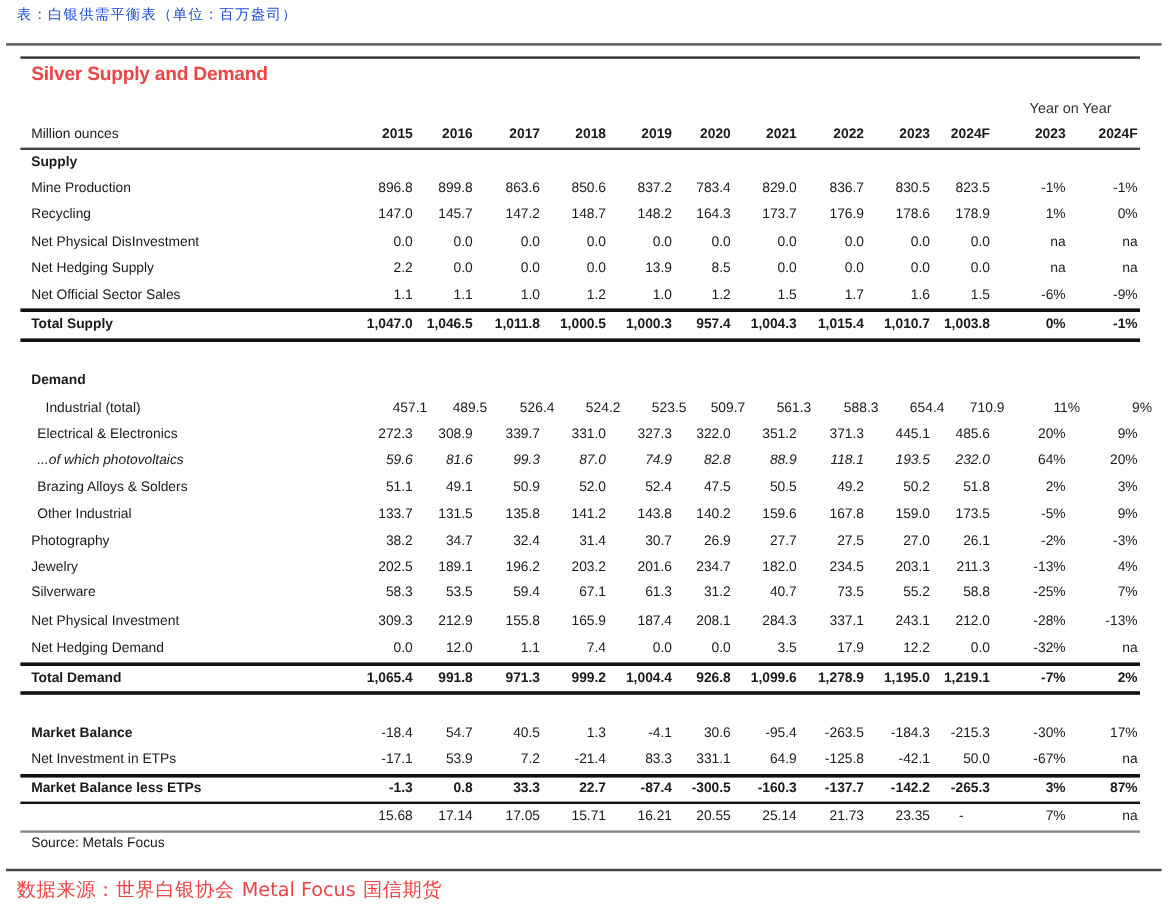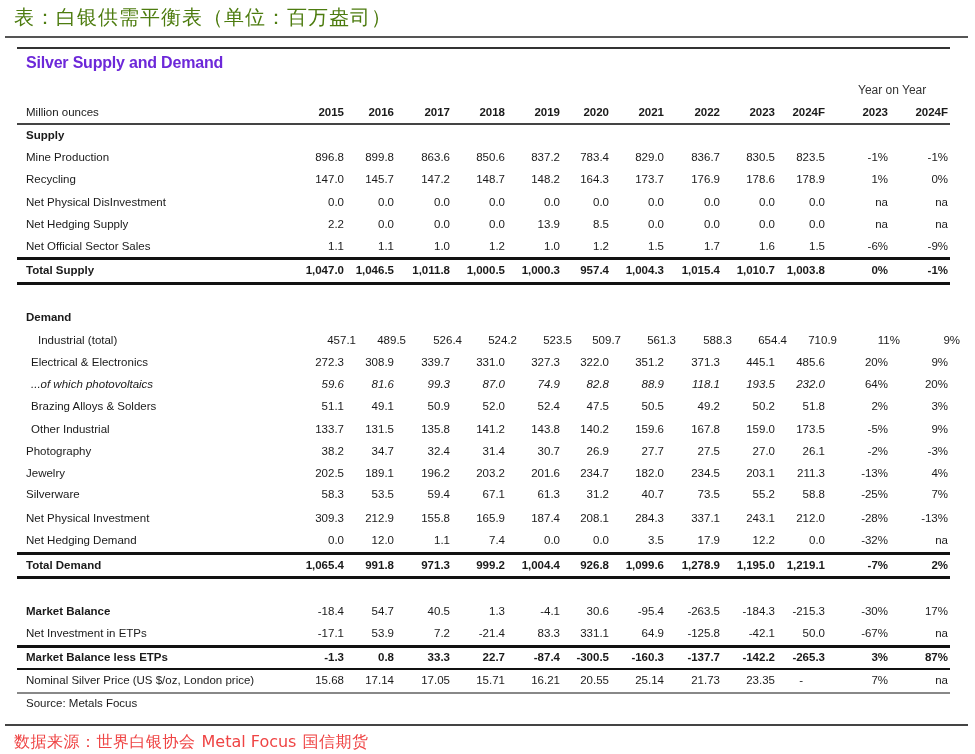--- a/index.html
+++ b/index.html
@@ -1,23 +1,23 @@
 <!DOCTYPE html>
 <html><head>
 <meta charset="utf-8">
 <style>
   html, body { margin:0; padding:0; background:#ffffff; }
   body { width:975px; height:754px; position:relative; overflow:hidden; color:#1a1a1a;
          font-family:"Liberation Sans", "DejaVu Sans", sans-serif; }
   .caption { position:absolute; left:14px; top:4px; font-family:"DejaVu Serif", "Liberation Serif", serif;
-             font-size:20px; letter-spacing:1px; color:#4d7c0f; white-space:nowrap; }
+             font-size:12px; letter-spacing:1px; color:#1d4ed8; white-space:nowrap; }
   .hline { position:absolute; background:#333; }
   .outer-top { left:5px; width:963px; top:36px; height:1.5px; background:#555; }
   .outer-bottom { left:5px; width:963px; top:724px; height:1.5px; background:#444; }
-  .table-title { position:absolute; left:26px; top:54px; font-size:16px; font-weight:bold; color:#6d28d9; letter-spacing:-0.2px; }
+  .table-title { position:absolute; left:26px; top:54px; font-size:16px; font-weight:bold; color:#ef4444; letter-spacing:-0.2px; }
   .yoy-label { position:absolute; left:858px; top:83px; font-size:12px; color:#333; }
   .row { position:absolute; left:0; width:975px; height:20px; font-size:11.5px; line-height:20px; }
   .row .label { position:absolute; left:26px; white-space:nowrap; }
   .row .label.indent { left:31px; }
   .row .cell { position:absolute; text-align:right; width:60px; white-space:nowrap; }
   .bold { font-weight:bold; }
   .italic { font-style:italic; }
   .c0 { left:284px; } .c1 { left:334px; } .c2 { left:390px; } .c3 { left:445px; }
   .c4 { left:500px; } .c5 { left:549px; } .c6 { left:604px; } .c7 { left:660px; }
   .c8 { left:715px; } .c9 { left:765px; } .c10 { left:828px; } .c11 { left:888px; }
@@ -381,21 +381,20 @@
     <span class="cell c6">-160.3</span>
     <span class="cell c7">-137.7</span>
     <span class="cell c8">-142.2</span>
     <span class="cell c9">-265.3</span>
     <span class="cell c10">3%</span>
     <span class="cell c11">87%</span>
   </div>
   <div class="hline" style="left:17px;width:933px;top:668px;height:2px;background:#111;"></div>
 
   <div class="row" style="top:670px;">
-    <span class="label">Nominal Silver Price (US $/oz, London price)</span>
     <span class="cell c0">15.68</span>
     <span class="cell c1">17.14</span>
     <span class="cell c2">17.05</span>
     <span class="cell c3">15.71</span>
     <span class="cell c4">16.21</span>
     <span class="cell c5">20.55</span>
     <span class="cell c6">25.14</span>
     <span class="cell c7">21.73</span>
     <span class="cell c8">23.35</span>
     <span class="cell c9" style="padding-right:22px;box-sizing:border-box;">-</span>

